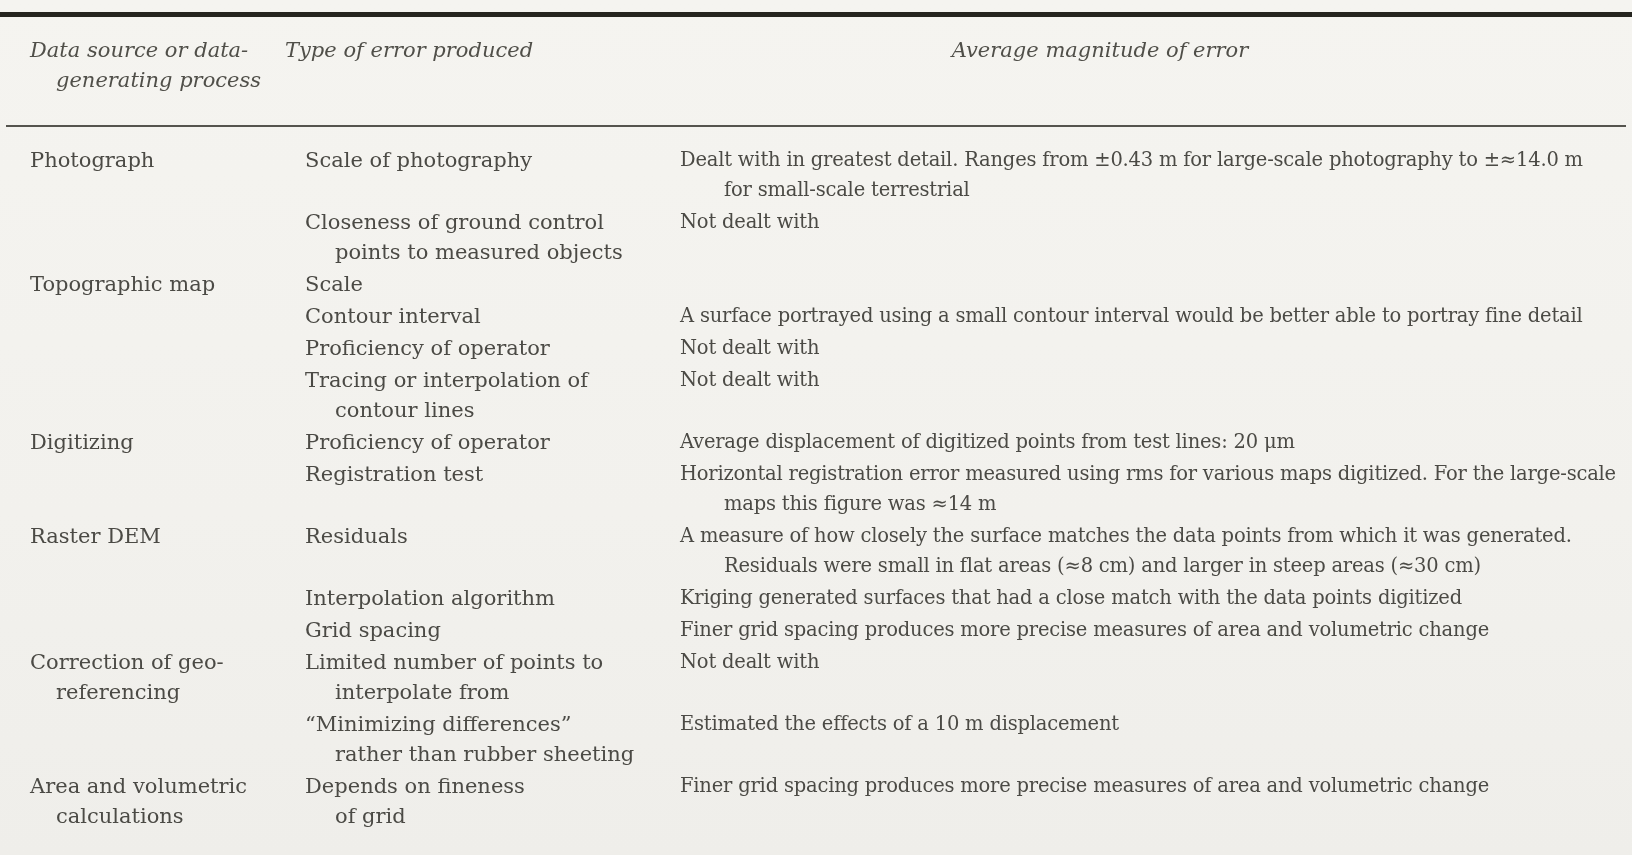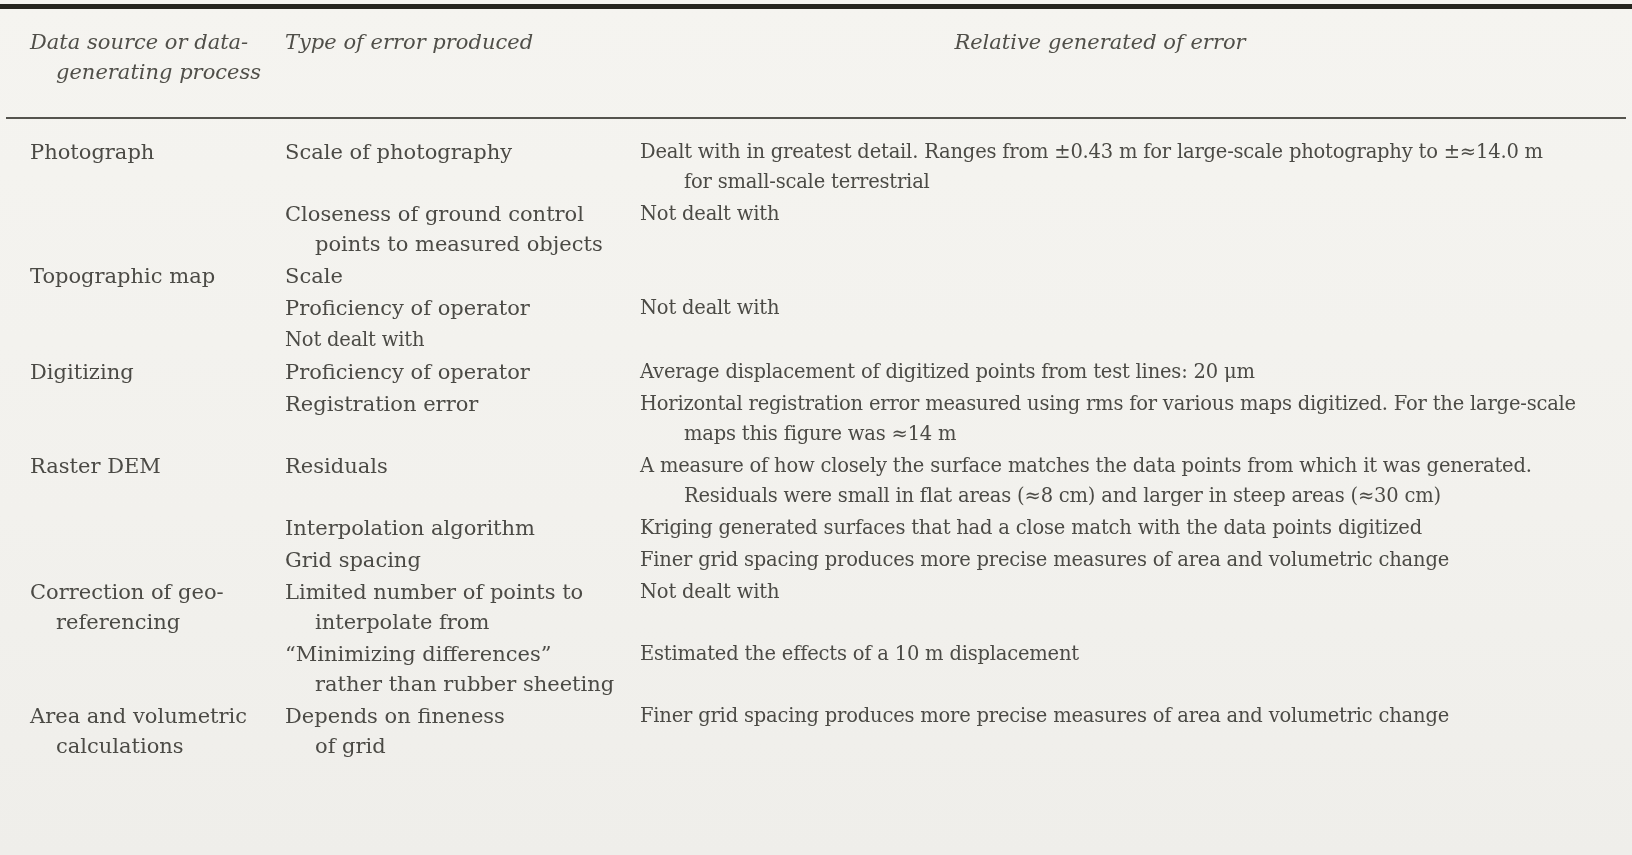--- a/index.html
+++ b/index.html
@@ -7,21 +7,21 @@
     width: 1632px; height: 855px;
     overflow: hidden;
   }
   body {
     background: linear-gradient(180deg, #f5f4f0 0%, #f2f1ed 60%, #efeeea 100%);
     font-family: "DejaVu Serif", "Liberation Serif", serif;
     color: #4b4a45;
   }
   .page {
     width: 1632px; height: 855px;
-    padding: 4px 12px 0 30px;
+    padding: 12px 12px 0 30px;
     position: relative;
   }
   .rule-top {
     height: 5px;
     background: #26251f;
     margin-left: -30px;
     margin-right: -12px;
   }
   .rule-mid {
     height: 2px;
@@ -40,21 +40,21 @@
   .head {
     font-style: italic;
     font-size: 21px;
     line-height: 30px;
     white-space: pre-line;
     color: #504f49;
   }
   .head.c1 { padding-left: 26px; text-indent: -26px; }
   .head.c3 { text-align: center; padding-right: 60px; }
   .body-rows { padding-top: 18px; }
-  .row { margin-bottom: 2px; }
+  .row { margin-bottom: 2px; gap: 20px; }
   .cell {
     white-space: pre-line;
     font-size: 21px;
     line-height: 30px;
   }
   .cell.c1 { padding-left: 26px; text-indent: -26px; padding-right: 14px; }
   .cell.c2 { padding-left: 30px; text-indent: -30px; padding-right: 14px; }
   .cell.c3 {
     padding-left: 44px; text-indent: -44px;
     font-size: 19.5px;
@@ -65,21 +65,21 @@
 </head>
 <body>
 
 <div class="page">
   <div class="rule-top"></div>
 
   <div class="grid header-grid">
     <div class="head c1">Data source or data-
 generating process</div>
     <div class="head c2">Type of error produced</div>
-    <div class="head c3">Relative generated of error</div>
+    <div class="head c3">Average magnitude of error</div>
   </div>
 
   <div class="rule-mid"></div>
 
   <div class="body-rows" id="table-body">
   <div class="grid row">
     <div class="cell c1">Photograph</div>
     <div class="cell c2">Scale of photography</div>
     <div class="cell c3">Dealt with in greatest detail. Ranges from ±0.43 m for large-scale photography to ±≈14.0 m
 for small-scale terrestrial</div>
@@ -90,41 +90,48 @@
     <div class="cell c2">Closeness of ground control
 points to measured objects</div>
     <div class="cell c3">Not dealt with</div>
   </div>
 
   <div class="grid row">
     <div class="cell c1">Topographic map</div>
     <div class="cell c2">Scale</div>
   </div>
 
+  <div class="grid row">
+    <div class="cell c1"></div>
+    <div class="cell c2">Contour interval</div>
+    <div class="cell c3">A surface portrayed using a small contour interval would be better able to portray fine detail</div>
+  </div>
 
   <div class="grid row">
     <div class="cell c1"></div>
     <div class="cell c2">Proficiency of operator</div>
     <div class="cell c3">Not dealt with</div>
   </div>
 
   <div class="grid row">
     <div class="cell c1"></div>
+    <div class="cell c2">Tracing or interpolation of
+contour lines</div>
     <div class="cell c3">Not dealt with</div>
   </div>
 
   <div class="grid row">
     <div class="cell c1">Digitizing</div>
     <div class="cell c2">Proficiency of operator</div>
     <div class="cell c3">Average displacement of digitized points from test lines: 20 μm</div>
   </div>
 
   <div class="grid row">
     <div class="cell c1"></div>
-    <div class="cell c2">Registration error</div>
+    <div class="cell c2">Registration test</div>
     <div class="cell c3">Horizontal registration error measured using rms for various maps digitized. For the large-scale
 maps this figure was ≈14 m</div>
   </div>
 
   <div class="grid row">
     <div class="cell c1">Raster DEM</div>
     <div class="cell c2">Residuals</div>
     <div class="cell c3">A measure of how closely the surface matches the data points from which it was generated.
 Residuals were small in flat areas (≈8 cm) and larger in steep areas (≈30 cm)</div>
   </div>

